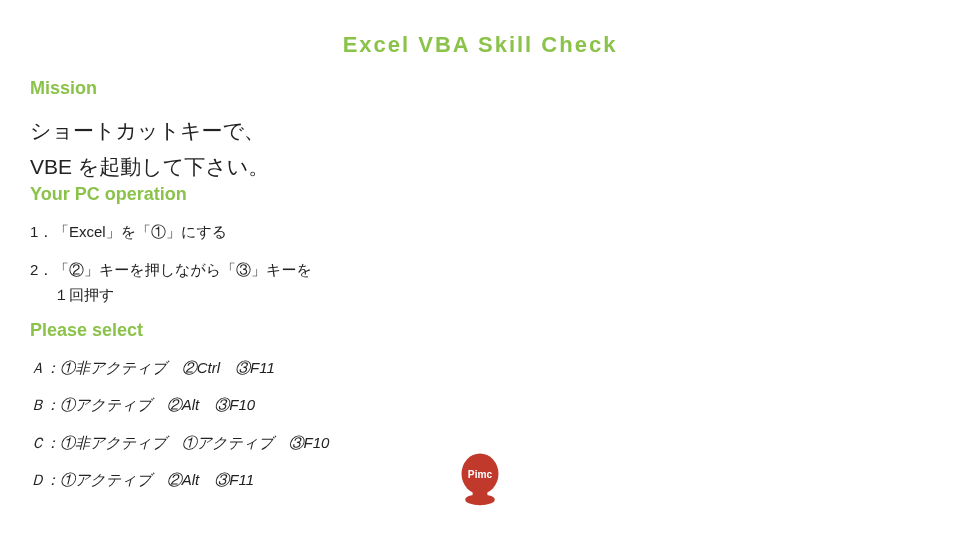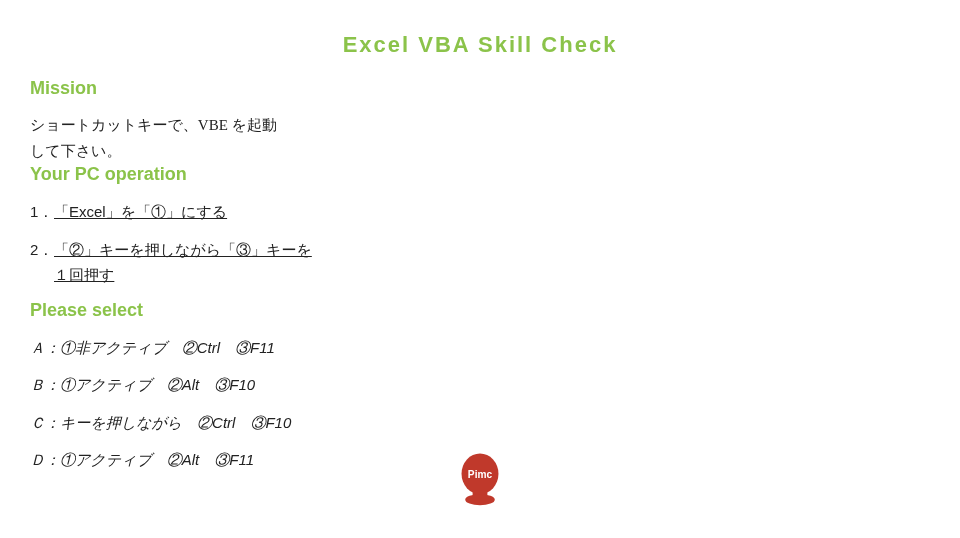--- a/index.html
+++ b/index.html
@@ -53,23 +53,22 @@
 
     .section-heading {
       color: #8bc34a;
       font-weight: bold;
       font-size: 18px;
       margin-bottom: 14px;
     }
 
     .mission-text {
       color: #222;
-      font-size: 15px;
+      font-size: 21px;
       line-height: 1.7;
-      font-family: Liberation Serif, serif;
     }
 
     .operation-list {
       list-style: none;
       padding: 0;
     }
 
     .operation-list li {
       color: #222;
       font-size: 15px;
@@ -79,21 +78,20 @@
       align-items: flex-start;
     }
 
     .operation-list li .num {
       min-width: 24px;
       font-size: 15px;
     }
 
     .operation-list li .text {
       flex: 1;
-      text-decoration: underline;
     }
 
     .select-options {
       list-style: none;
       padding: 0;
       font-style: italic;
     }
 
     .select-options li {
       color: #222;
@@ -145,21 +143,21 @@
         <span class="text">「②」キーを押しながら「③」キーを１回押す</span>
       </li>
     </ul>
   </div>
 
   <div class="section-select">
     <div class="section-heading">Please select</div>
     <ul class="select-options">
       <li>Ａ：①非アクティブ　②Ctrl　③F11</li>
       <li>Ｂ：①アクティブ　②Alt　③F10</li>
-      <li>Ｃ：キーを押しながら　②Ctrl　③F10</li>
+      <li>Ｃ：①非アクティブ　①アクティブ　③F10</li>
       <li>Ｄ：①アクティブ　②Alt　③F11</li>
     </ul>
   </div>
 </div>
 
 <div class="logo-container">
   <svg class="logo-head" viewBox="0 0 60 65" xmlns="http://www.w3.org/2000/svg">
 
     <ellipse cx="30" cy="28" rx="20" ry="22" fill="#c0392b"></ellipse>
 

